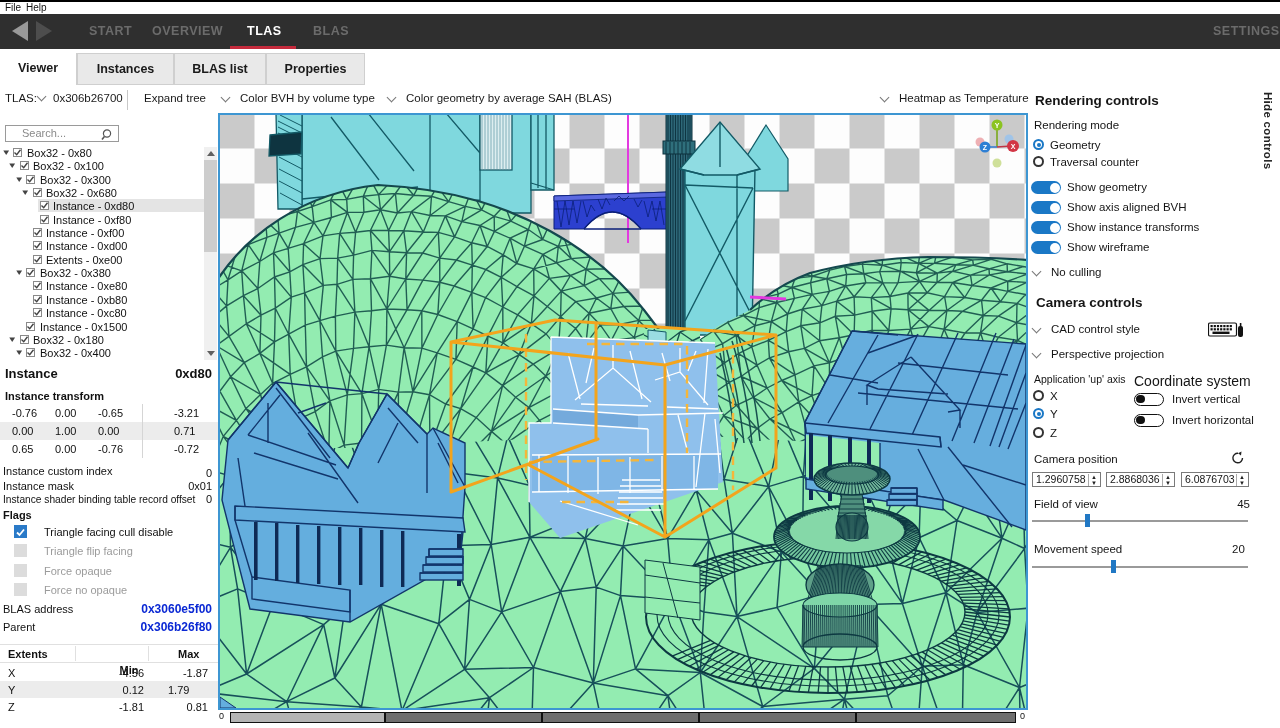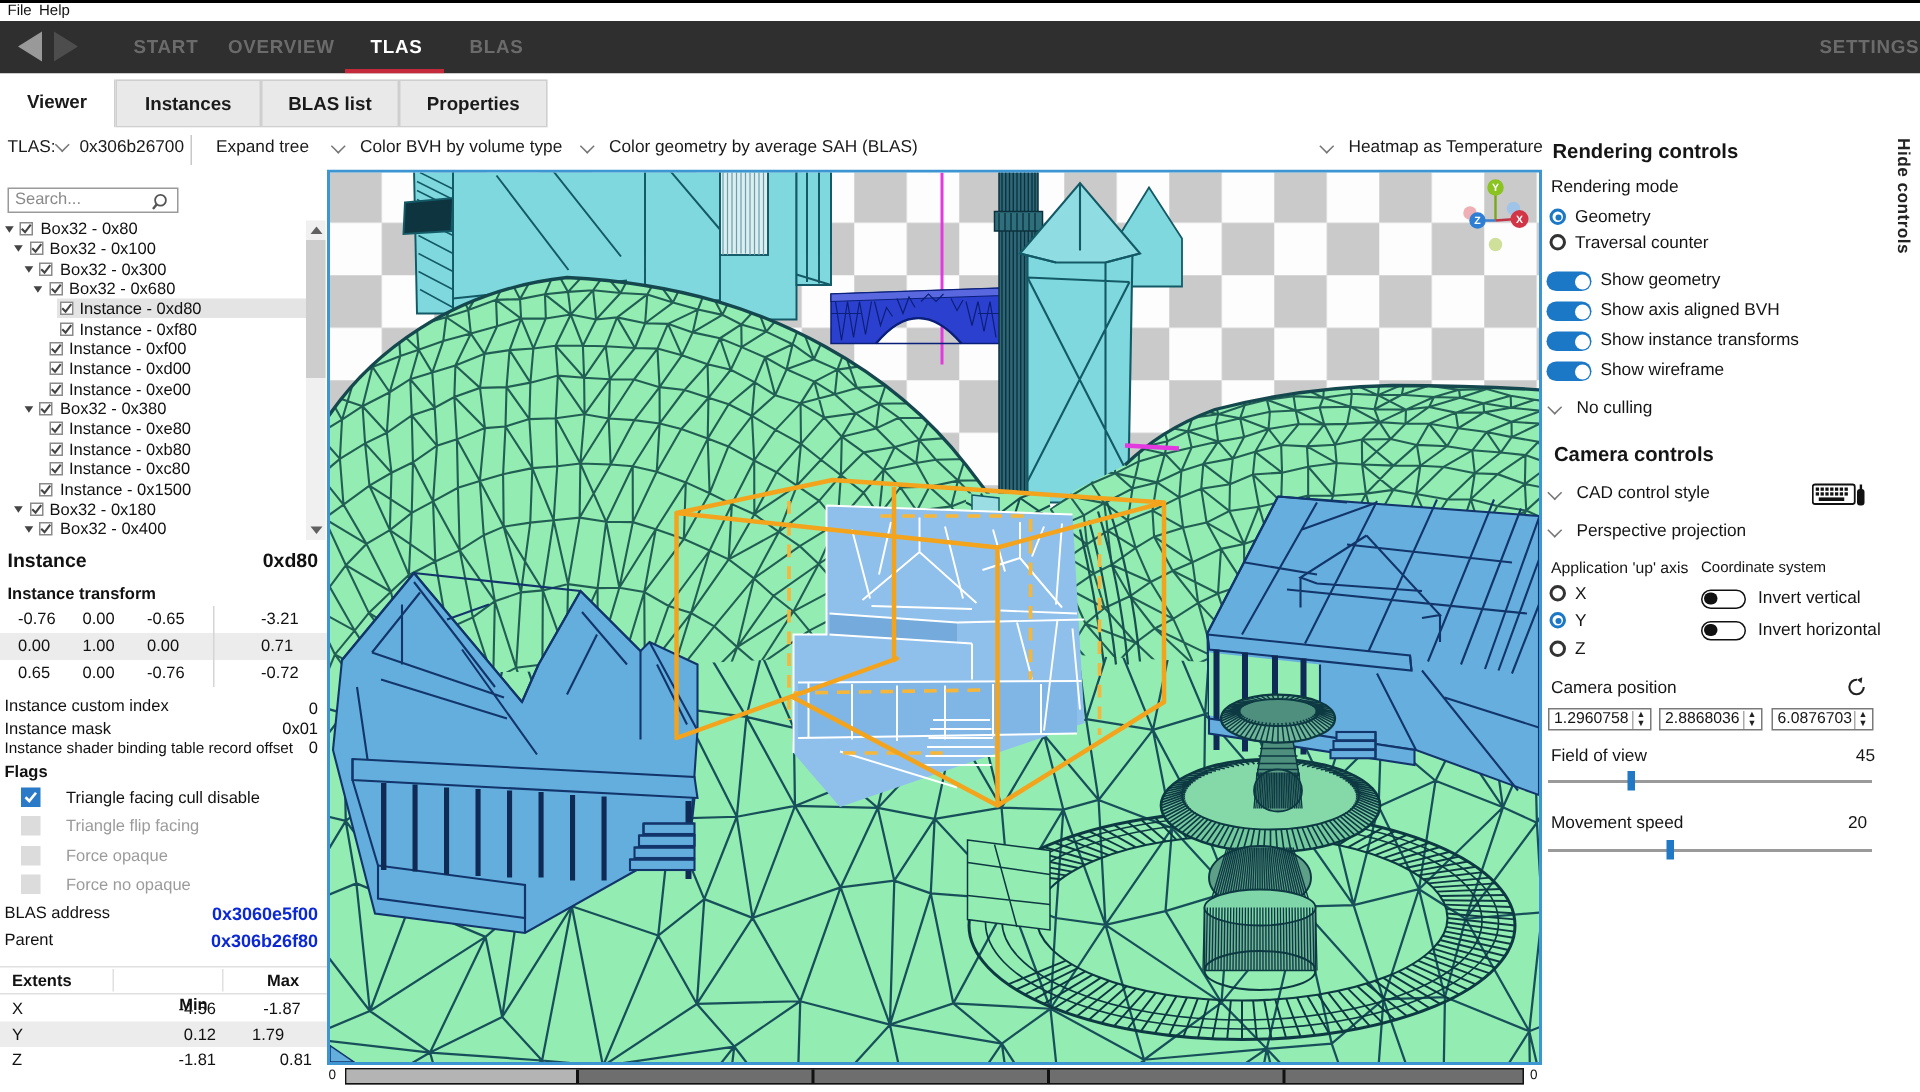--- a/index.html
+++ b/index.html
@@ -15,21 +15,21 @@
 
 #tabs{left:0;top:49px;width:1280px;height:36px;background:#fff}
 .tab{position:absolute;top:4px;height:32px;font-size:12.5px;font-weight:bold;color:#1a1a1a;text-align:center;line-height:30px;background:#e9e9e9;border:1px solid #cfcfcf}
 .tab.active{background:#fff;border-bottom:none;border-top:none;border-left:none}
 
 #ctlrow{left:0;top:85px;width:1280px;height:28px;background:#fff;font-size:11.5px;color:#1a1a1a}
 .cr{position:absolute;top:7px}
 .caret{display:inline-block;width:7px;height:7px;border-right:1.7px solid #777;border-bottom:1.7px solid #777;transform:rotate(45deg);vertical-align:2px}
 
 #lp{left:0;top:113px;width:218px;height:615px;background:#fff;font-size:11px;color:#111}
-#searchbox{position:absolute;left:5px;top:12px;width:114px;height:17px;border:1px solid #9a9a9a;color:#8a8a8a;font-size:11px;line-height:15px;padding-left:4px}
+#searchbox{position:absolute;left:5px;top:12px;width:114px;height:17px;border:1px solid #9a9a9a;color:#8a8a8a;font-size:11px;line-height:15px;padding-left:16px}
 .trow{position:absolute;left:0;height:13px;width:218px}
 .tsel{position:absolute;top:-1px;height:13px;width:172px;background:#e4e4e4}
 .tcar{position:absolute;top:0px;font-size:9px;color:#444;transform:scaleX(1.3)}
 .tcb{position:absolute;top:0.5px;width:9px;height:9px;border:1px solid #8a8a8a;background:#fff}
 .tcb svg{position:absolute;left:-1px;top:-1px}
 .ttxt{position:absolute;top:-0.5px;font-size:11px;white-space:nowrap}
 
 #sb{position:absolute;left:204px;top:34px;width:13px;height:213px;background:#f0f0f0}
 #sbthumb{position:absolute;left:0;top:13px;width:13px;height:92px;background:#cdcdcd}
 .sbarr{position:absolute;left:2.5px;width:0;height:0;border-left:4px solid transparent;border-right:4px solid transparent}
@@ -175,21 +175,21 @@
         </svg>
       </span>
       <span class="ttxt" style="left:46px">Instance - 0xd00</span>
     </div>
 <div class="trow" style="top:141px">
       <span class="tcb" style="left:33px">
         <svg width="9" height="9" viewBox="0 0 9 9">
           <path d="M1.5 4.5 L3.7 6.7 L7.5 1.8" fill="none" stroke="#444" stroke-width="1.4"></path>
         </svg>
       </span>
-      <span class="ttxt" style="left:46px">Instance - 0xe00</span>
+      <span class="ttxt" style="left:46px">Extents - 0xe00</span>
     </div>
 <div class="trow" style="top:154px">
       <span class="tcar" style="left:17px">▾</span>
       <span class="tcb" style="left:26px">
         <svg width="9" height="9" viewBox="0 0 9 9">
           <path d="M1.5 4.5 L3.7 6.7 L7.5 1.8" fill="none" stroke="#444" stroke-width="1.4"></path>
         </svg>
       </span>
       <span class="ttxt" style="left:40px">Box32 - 0x380</span>
     </div>
@@ -295,21 +295,21 @@
   <span class="lbl" style="left:3px;top:261px">Parent</span>
     <span class="rv blue" style="right:6px;top:260px;font-size:12px">0x306b26f80</span>
   <div style="position:absolute;left:0;top:284px;width:218px;height:19px;border-top:1px solid #e0e0e0;border-bottom:1px solid #e0e0e0"></div>
     <div style="position:absolute;left:75px;top:286px;width:1px;height:15px;background:#e0e0e0"></div>
     <div style="position:absolute;left:148px;top:286px;width:1px;height:15px;background:#e0e0e0"></div>
   <span class="ext b" style="left:8px;top:288px">Extents</span>
     <span class="ext b" style="left:114px;top:304px;width:30px;text-align:center">Min</span>
     <span class="ext b" style="left:178px;top:288px;width:30px;">Max</span>
   <span class="ext" style="left:8px;top:307px">X</span>
     <span class="ext" style="left:104px;top:307px;width:40px;text-align:right">-4.56</span>
-    <span class="ext" style="left:168px;top:307px;width:40px;text-align:center">-1.87</span>
+    <span class="ext" style="left:168px;top:307px;width:40px;text-align:right">-1.87</span>
   <div style="position:absolute;left:0;top:321px;width:218px;height:17px;background:#ececec"></div>
   <span class="ext" style="left:8px;top:324px">Y</span>
     <span class="ext" style="left:104px;top:324px;width:40px;text-align:right">0.12</span>
     <span class="ext" style="left:168px;top:324px;width:40px;text-align:left">1.79</span>
   <span class="ext" style="left:8px;top:341px">Z</span>
     <span class="ext" style="left:104px;top:341px;width:40px;text-align:right">-1.81</span>
     <span class="ext" style="left:168px;top:341px;width:40px;text-align:right">0.81</span>
 </div>
 
 <div class="abs" id="rp">
@@ -350,21 +350,21 @@
         <rect x="18.5" y="6.2" width="2.2" height="2.2"></rect>
         <rect x="21.7" y="6.2" width="2.2" height="2.2"></rect>
         <rect x="4.5" y="9.6" width="17" height="2.4"></rect>
         <rect x="30" y="4" width="5" height="11" rx="2"></rect>
         <rect x="31.8" y="1" width="1.6" height="4"></rect>
       </g>
     </svg>
   <span class="caret" style="position:absolute;left:5px;top:237px"></span>
     <span class="rlbl" style="left:23px;top:235px">Perspective projection</span>
   <span class="rlbl" style="left:6px;top:260px;font-size:10.5px">Application 'up' axis</span>
-  <span class="rlbl" style="left:106px;top:260px;font-size:10px">Coordinate system</span>
+  <span class="rlbl" style="left:106px;top:260px;font-size:14px">Coordinate system</span>
   <div class="radio" style="left:5px;top:277px"></div>
     <span class="rlbl" style="left:22px;top:277px">X</span>
   <div class="radio on" style="left:5px;top:295px"></div>
     <span class="rlbl" style="left:22px;top:295px">Y</span>
   <div class="radio" style="left:5px;top:314px"></div>
     <span class="rlbl" style="left:22px;top:314px">Z</span>
   <div class="togoff" style="left:106px;top:280px"></div>
     <span class="rlbl" style="left:144px;top:280px">Invert vertical</span>
   <div class="togoff" style="left:106px;top:301px"></div>
     <span class="rlbl" style="left:144px;top:301px">Invert horizontal</span>

